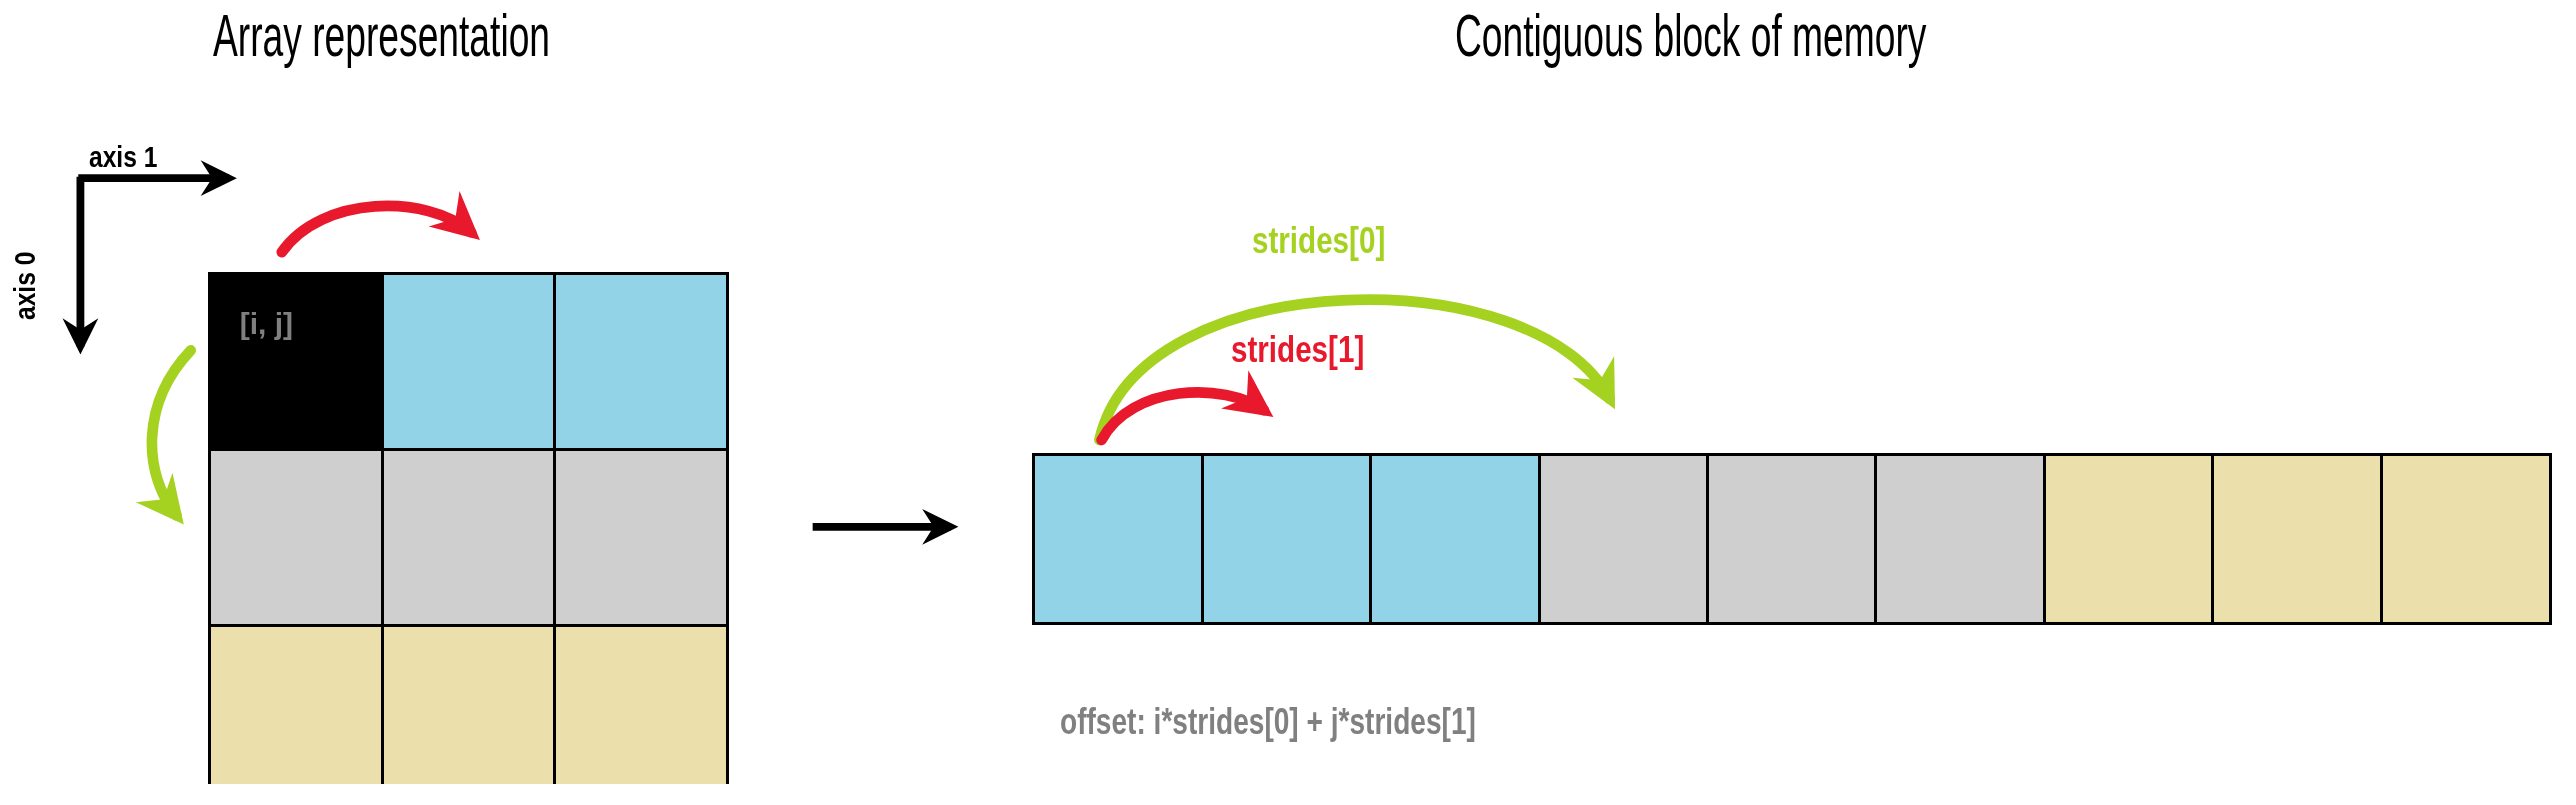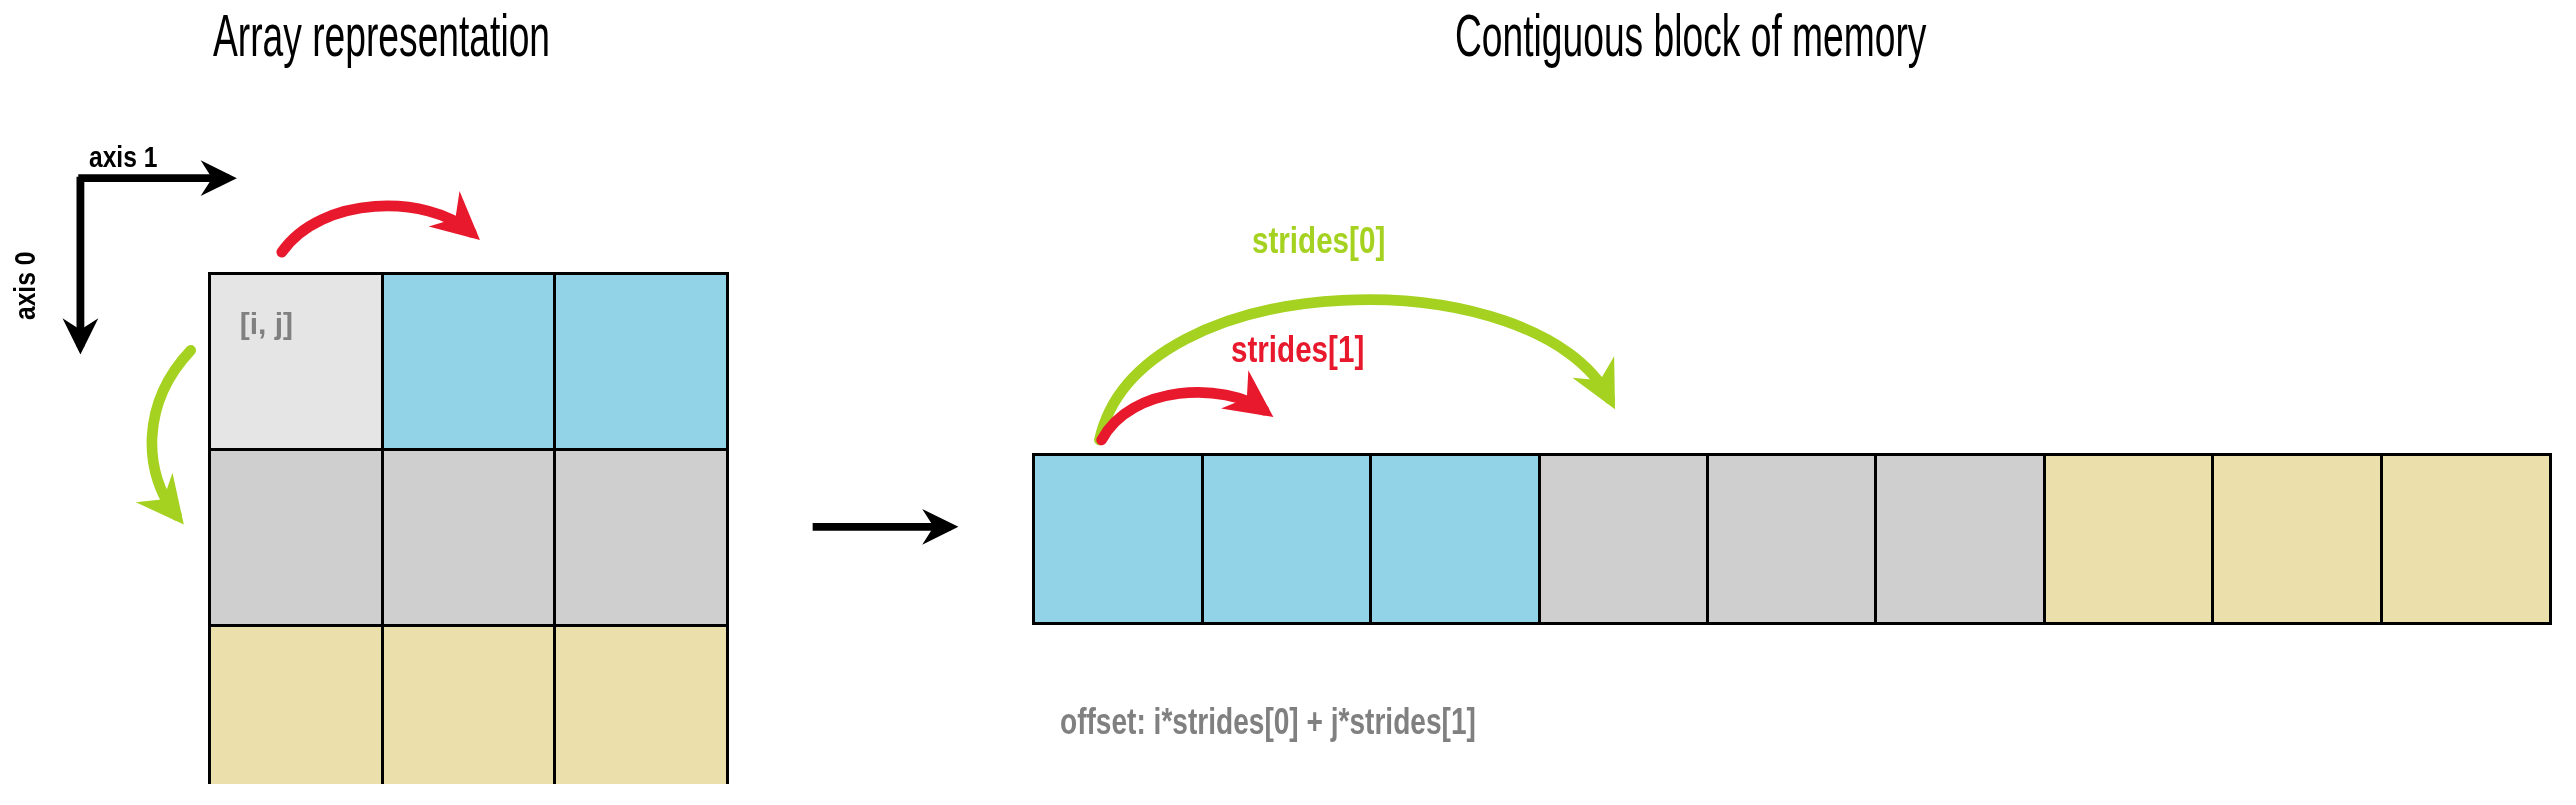--- a/index.html
+++ b/index.html
@@ -148,21 +148,21 @@
 
   <div id="title-right" class="panel-title">Contiguous block of memory</div>
 
   <div id="axis1-label" class="axis-label">axis 1</div>
   <div id="axis0-label" class="axis-label">axis 0</div>
 
   <div id="strides0-label" class="stride-label" style="color:#a5d220">strides[0]</div>
   <div id="strides1-label" class="stride-label" style="color:#e8192c">strides[1]</div>
 
   <div id="array-grid">
-    <div class="grid-cell" style="background:#e5e5e5">
+    <div class="grid-cell" style="background:#000000">
       <span class="cell-label">[i, j]</span>
     </div>
     <div class="grid-cell" style="background:#92d3e8"></div>
     <div class="grid-cell" style="background:#92d3e8"></div>
     <div class="grid-cell" style="background:#cfcfcf"></div>
     <div class="grid-cell" style="background:#cfcfcf"></div>
     <div class="grid-cell" style="background:#cfcfcf"></div>
     <div class="grid-cell" style="background:#ebe0ac"></div>
     <div class="grid-cell" style="background:#ebe0ac"></div>
     <div class="grid-cell" style="background:#ebe0ac"></div>

